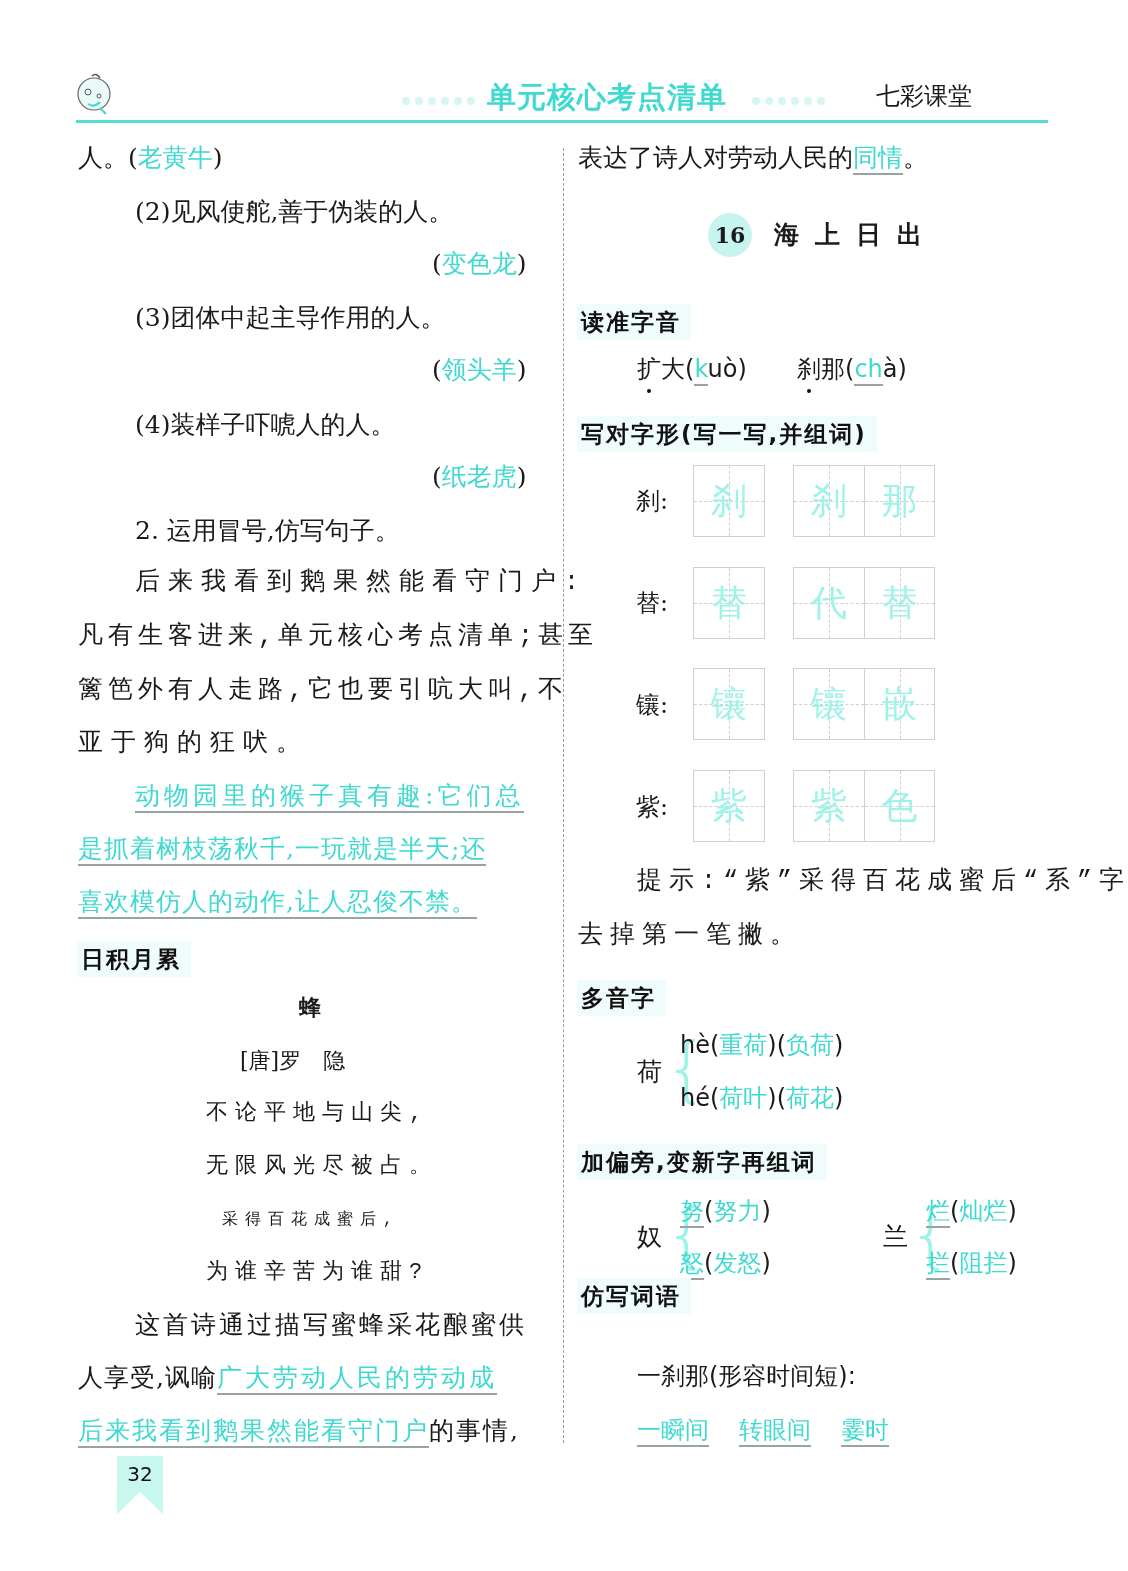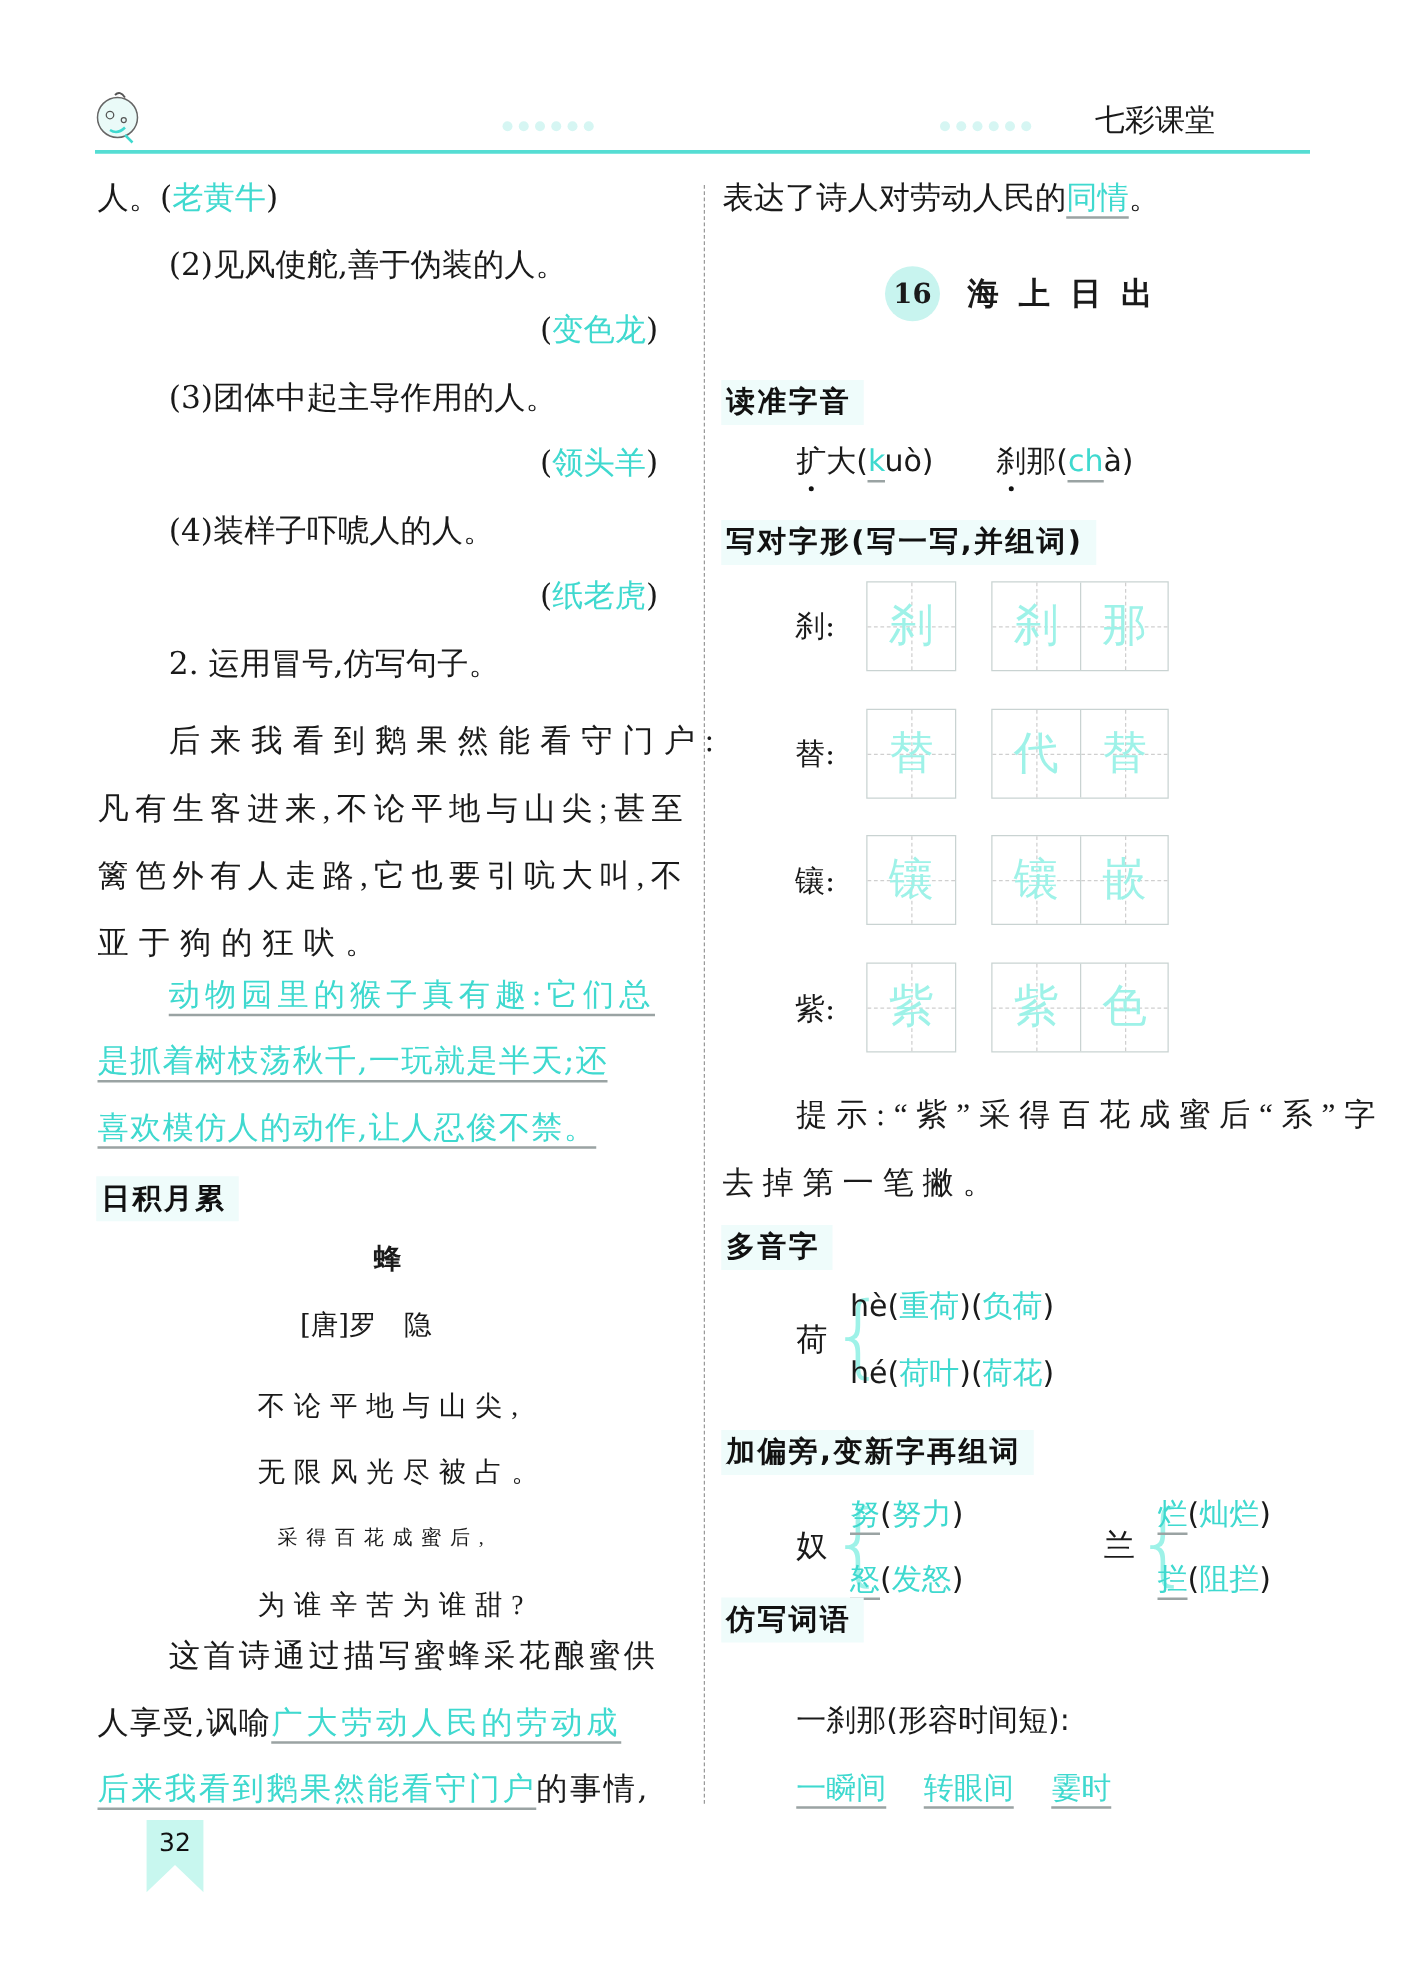--- a/index.html
+++ b/index.html
@@ -27,21 +27,21 @@
   }
   .header-rule { position: absolute; left: 76px; top: 120px; width: 972px; height: 3px; background: #55ddd3; }
 
   .divider {
     position: absolute; left: 563px; top: 148px; height: 1295px; width: 0;
     border-left: 1.5px dashed #9a9a9a;
   }
 
   
   .line { position: absolute; font-size: 25px; line-height: 30px; white-space: nowrap; }
-  .kai { font-family: Liberation Serif, serif; letter-spacing: 6px; margin-top: 11px; }
+  .kai { font-family: Liberation Mono, monospace; letter-spacing: 6px; }
   .sans { font-family: "DejaVu Sans", "Liberation Sans", sans-serif; }
 
   .section-head {
     position: absolute; height: 36px; line-height: 36px; padding: 0 10px 0 4px;
     background: #effcfb; font-family: "DejaVu Sans", sans-serif; font-weight: bold;
     font-size: 23px; color: #111; letter-spacing: 2px;
   }
 
   .lesson-badge {
     position: absolute; left: 708px; top: 213px; width: 44px; height: 44px; border-radius: 50%;
@@ -100,20 +100,21 @@
     <path d="M28 38 l6 6" stroke="#3fd9cf" stroke-width="2"></path>
   </svg>
   <div class="header-dots" style="left:402px">
     <span></span>
       <span></span>
       <span></span>
       <span></span>
       <span></span>
       <span></span>
   </div>
+  <div class="header-title">单元核心考点清单</div>
   <div class="header-dots" style="left:752px">
     <span></span>
       <span></span>
       <span></span>
       <span></span>
       <span></span>
       <span></span>
   </div>
   <div class="header-brand">七彩课堂</div>
   <div class="header-rule"></div>
@@ -130,21 +131,21 @@
 
 <div class="line" style="left:135px;top:303px">(3)团体中起主导作用的人。</div>
 <div class="line" style="left:432px;top:355px"><span>(</span><span class="ans">领头羊</span><span>)</span></div>
 
 <div class="line" style="left:135px;top:410px">(4)装样子吓唬人的人。</div>
 <div class="line" style="left:432px;top:462px"><span>(</span><span class="ans">纸老虎</span><span>)</span></div>
 
 <div class="line" style="left:135px;top:516px">2. 运用冒号,仿写句子。</div>
 
 <div class="line kai" style="left:135px;top:568px;letter-spacing:8px">后来我看到鹅果然能看守门户:</div>
-<div class="line kai" style="left:78px;top:622px;letter-spacing:5px">凡有生客进来,不论平地与山尖;甚至</div>
+<div class="line kai" style="left:78px;top:622px;letter-spacing:5px">凡有生客进来,单元核心考点清单;甚至</div>
 <div class="line kai" style="left:78px;top:676px;letter-spacing:5px">篱笆外有人走路,它也要引吭大叫,不</div>
 <div class="line kai" style="left:78px;top:729px;letter-spacing:8px">亚于狗的狂吠。</div>
 
 <div class="line ans" style="left:135px;top:781px;letter-spacing:4px"><span class="ul">动物园里的猴子真有趣:它们总</span></div>
 <div class="line ans" style="left:78px;top:834px;letter-spacing:1px"><span class="ul">是抓着树枝荡秋千,一玩就是半天;还</span></div>
 <div class="line ans" style="left:78px;top:887px;letter-spacing:1px"><span class="ul">喜欢模仿人的动作,让人忍俊不禁。</span></div>
 
 <div class="section-head" style="left:77px;top:941px">日积月累</div>
 
 <div class="line sans" style="left:299px;top:993px;font-weight:bold;font-size:22px">蜂</div>

